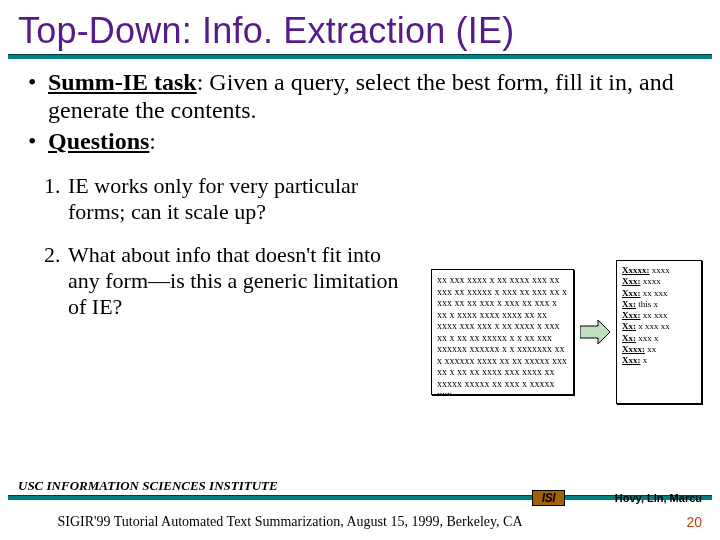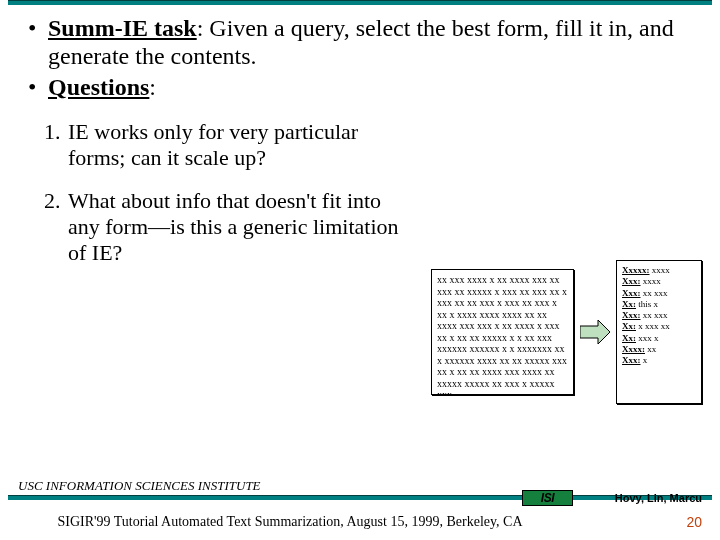--- a/index.html
+++ b/index.html
@@ -111,37 +111,37 @@
   .footer-top {
     position: absolute;
     left: 0;
     bottom: 40px;
     width: 720px;
     box-sizing: border-box;
   }
   .footer-inst {
     font-family: "Times New Roman", serif;
     font-style: italic;
-    font-weight: normal;
+    font-weight: bold;
     font-size: 13px;
     margin-left: 18px;
   }
   .footer-rule {
     margin: 1px 8px 0 8px;
     height: 4px;
     background: #008080;
     border-top: 1px solid #004040;
     position: relative;
   }
   .isi-break {
     position: absolute;
-    right: 139px;
+    right: 147px;
     top: -6px;
-    background: #15803d;
-    padding: 0 18px;
+    background: #a16207;
+    padding: 0 9px;
     font-family: Arial, sans-serif;
     font-weight: bold;
     font-style: italic;
     font-size: 12px;
     border: 1px solid #000;
     letter-spacing: -0.5px;
   }
   .footer-authors {
     position: absolute;
     right: 18px;
@@ -165,20 +165,21 @@
     font-size: 14px;
     color: #c2410c;
     font-family: Arial, sans-serif;
   }
 </style>
 </head>
 <body>
 
 <div class="slide">
 
+  <div class="title">Top-Down: Info. Extraction (IE)</div>
   <div class="title-rule"></div>
 
   <div class="body">
     <ul class="bullets">
       <li>
         <span class="term">Summ-IE task</span><span>:  Given a query, select the best form, fill it in, and generate the contents.</span>
       </li>
       <li>
         <span class="term">Questions</span><span>:</span>
       </li>

